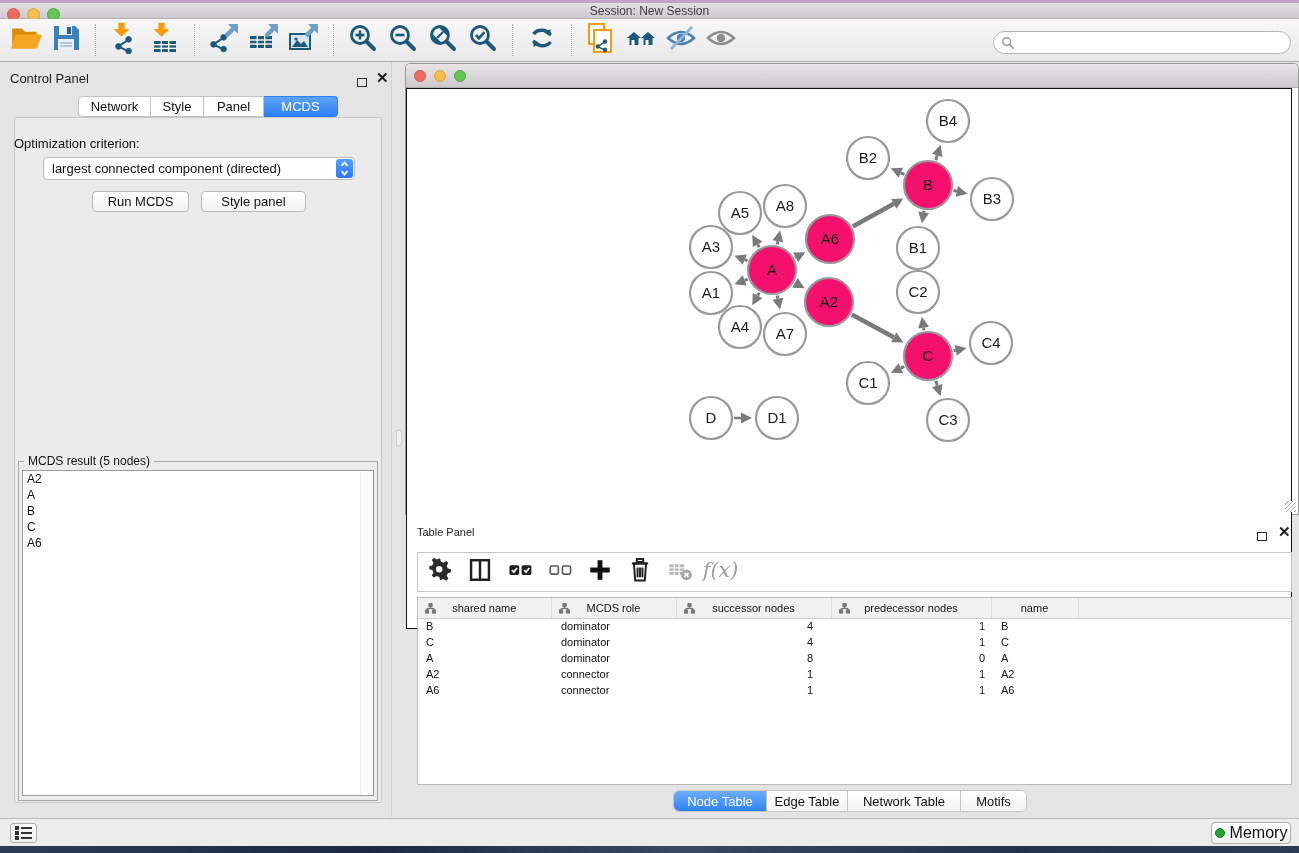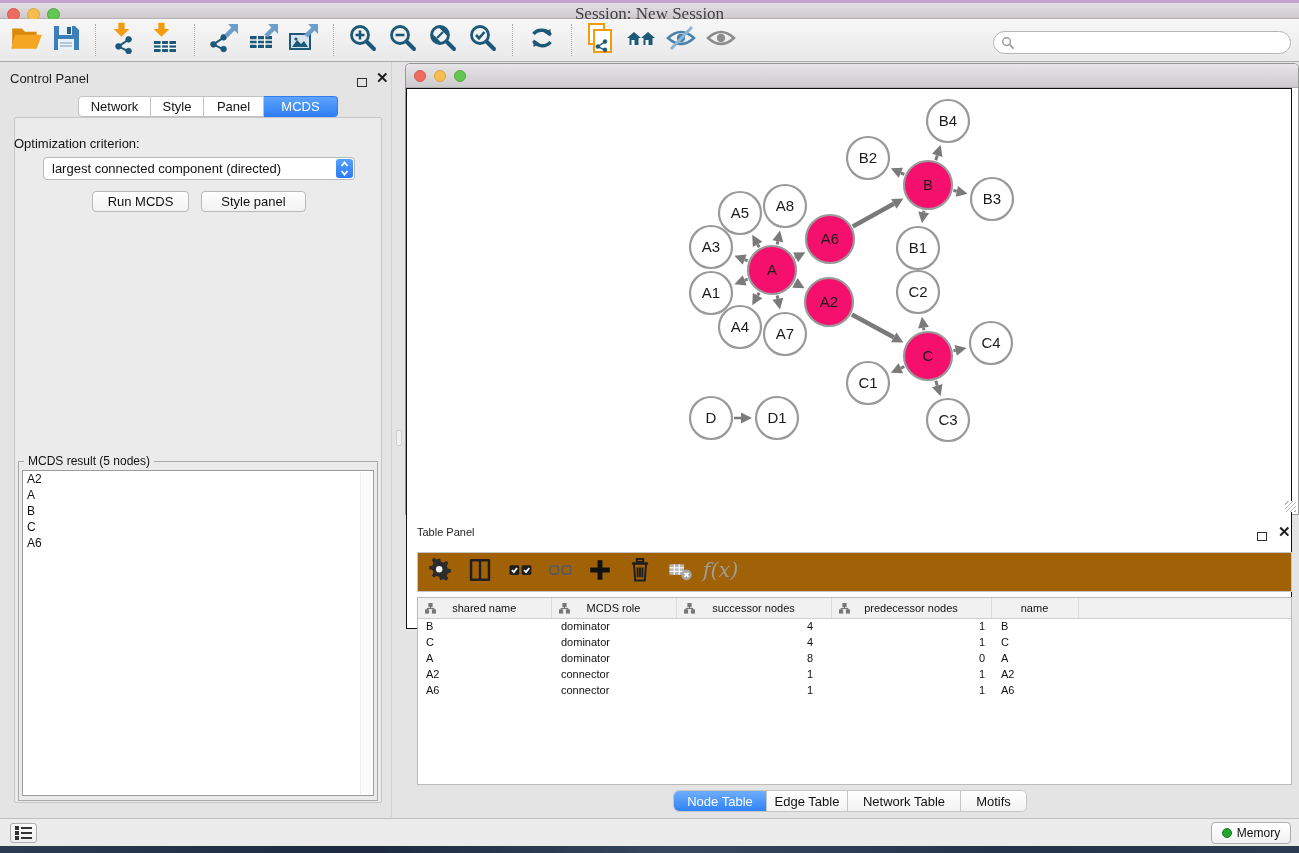--- a/index.html
+++ b/index.html
@@ -8,21 +8,21 @@
   .abs { position:absolute; }
 
   
   .desktop-top { left:0; top:0; width:1299px; height:3px; background:#C3A2CE; }
   .desktop-bottom { left:0; top:846px; width:1299px; height:7px;
     background:linear-gradient(90deg,#2B3C52,#1C2940 28%,#36495f 52%,#22334A 78%,#2B3C52); }
 
   
   .titlebar { left:0; top:3px; width:1299px; height:16px;
     background:linear-gradient(#E3E0E3,#CDC9CD); border-bottom:1px solid #B4B1B4; }
-  .titlebar .t { position:absolute; left:0; right:0; top:1px; text-align:center; font-size:17px; color:#3F3F3F;font-family:Liberation Serif, serif; }
+  .titlebar .t { position:absolute; left:0; right:0; top:1px; text-align:center; font-size:12px; color:#3F3F3F; }
   .light { position:absolute; top:5px; width:13px; height:13px; border-radius:50%; }
   .light.red { left:7px; background:#EE6B60; border:1px solid #D55A50; }
   .light.yellow { left:27px; background:#F5BE4F; border:1px solid #DFA33B; }
   .light.green { left:47px; background:#62C554; border:1px solid #52A83F; }
 
   
   .toolbar { left:0; top:19px; width:1299px; height:43px;
     background:linear-gradient(#F7F7F7,#E9E9E9); border-bottom:1px solid #ABABAB;
     display:flex; align-items:center; padding-left:6px; }
   .tb-btn { width:40px; height:38px; display:flex; align-items:center; justify-content:center; }
@@ -68,21 +68,21 @@
   .net-titlebar { position:absolute; left:0; top:0; right:0; height:24px;
     background:linear-gradient(#E6E4E6,#CECBCE); border-bottom:1px solid #AEAEAE; border-radius:5px 5px 0 0; }
   .net-titlebar .t { position:absolute; left:0; right:0; top:5px; text-align:center; font-size:13px; color:#2E2E2E; }
   .net-light { position:absolute; top:6px; width:12px; height:12px; border-radius:50%; }
   .net-canvas { position:absolute; left:0; top:24px; width:886px; height:541px; border:1px solid #111; background:#fff; }
   .resize-grip { position:absolute; right:2px; bottom:2px; width:11px; height:11px;
     background:repeating-linear-gradient(135deg,#fff,#fff 2px,#B9B9B9 2px,#B9B9B9 3px); }
 
   
   .tp-title { left:417px; top:526px; font-size:11px; color:#1E1E1E; }
-  .tp-toolbar { left:417px; top:552px; width:875px; height:40px; background:#a16207;
+  .tp-toolbar { left:417px; top:552px; width:875px; height:40px; background:#ffffff;
     border:1px solid #C6C6C6; display:flex; align-items:center; padding-left:8px; gap:12px; }
   .tp-btn { width:28px; height:30px; display:flex; align-items:center; justify-content:center; }
   .nodetable { left:417px; top:597px; width:875px; height:188px; background:#fff; border:1px solid #BBB; }
   table.grid { border-collapse:collapse; table-layout:fixed; width:873px; font-size:11px; color:#111; }
   table.grid th { height:20px; background:#F1F1F1; border-bottom:1px solid #CFCFCF; border-right:1px solid #DCDCDC;
     font-weight:normal; font-size:11px; position:relative; }
   table.grid th .hlabel { display:inline-block; }
   table.grid th .hicon { position:absolute; left:7px; top:5px; }
   table.grid td { height:16px; padding:0; white-space:nowrap; }
   .seg-tabs { left:673px; top:790px; display:flex; height:22px; border:1px solid #C5C5C5; border-radius:6px;
@@ -90,21 +90,21 @@
   .seg-tab { height:100%; display:flex; align-items:center; justify-content:center; font-size:13px;
     color:#111; background:linear-gradient(#FFFFFF,#F3F3F3); border-right:1px solid #C5C5C5; }
   .seg-tab:last-child { border-right:none; }
   .seg-tab.active { background:linear-gradient(#6FAEFB,#2F82F6); color:#fff; }
 
   
   .statusbar { left:0; top:818px; width:1299px; height:28px; background:#ECECEC; border-top:1px solid #BFBFBF; }
   .list-btn { position:absolute; left:10px; top:4px; width:27px; height:20px; background:linear-gradient(#FBFBFB,#EFEFEF);
     border:1px solid #ADADAD; border-radius:3px; display:flex; align-items:center; justify-content:center; }
   .memory-btn { position:absolute; right:8px; top:3px; width:80px; height:22px; background:linear-gradient(#FFFFFF,#F1F1F1);
-    border:1px solid #ADADAD; border-radius:4px; display:flex; align-items:center; justify-content:center; gap:5px; font-size:12px; color:#111; }
+    border:1px solid #ADADAD; border-radius:4px; display:flex; align-items:center; justify-content:center; gap:5px; font-size:16px; color:#111; }
   .mem-dot { width:10px; height:10px; border-radius:50%; background:#23A52F; border:1px solid #187A21; }
 </style>
 </head>
 <body>
 
 <div class="stage">
 
   <div class="abs desktop-top"></div>
 
   <div class="abs titlebar">

